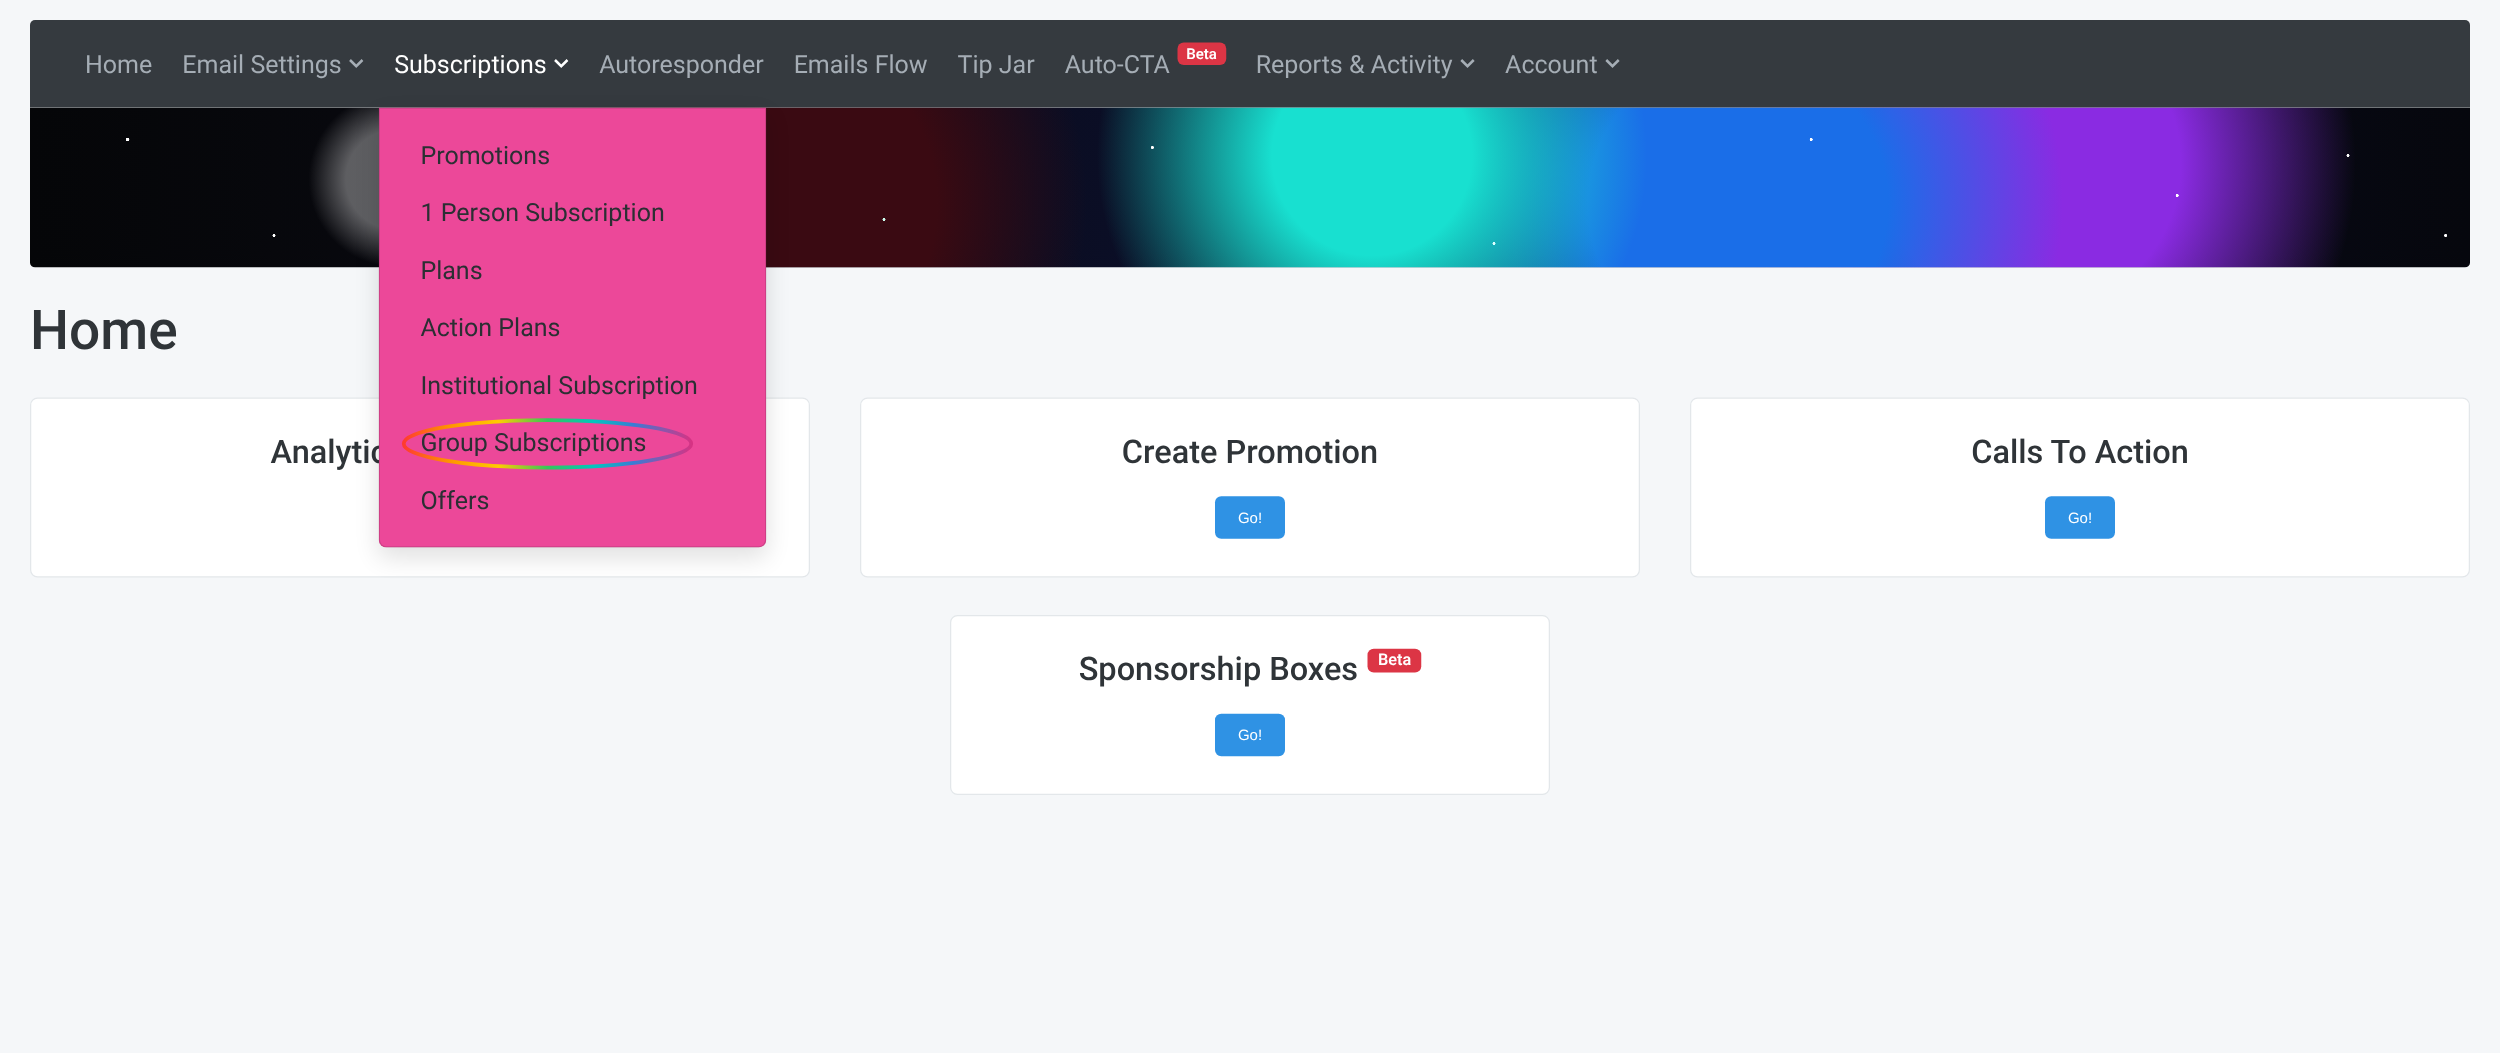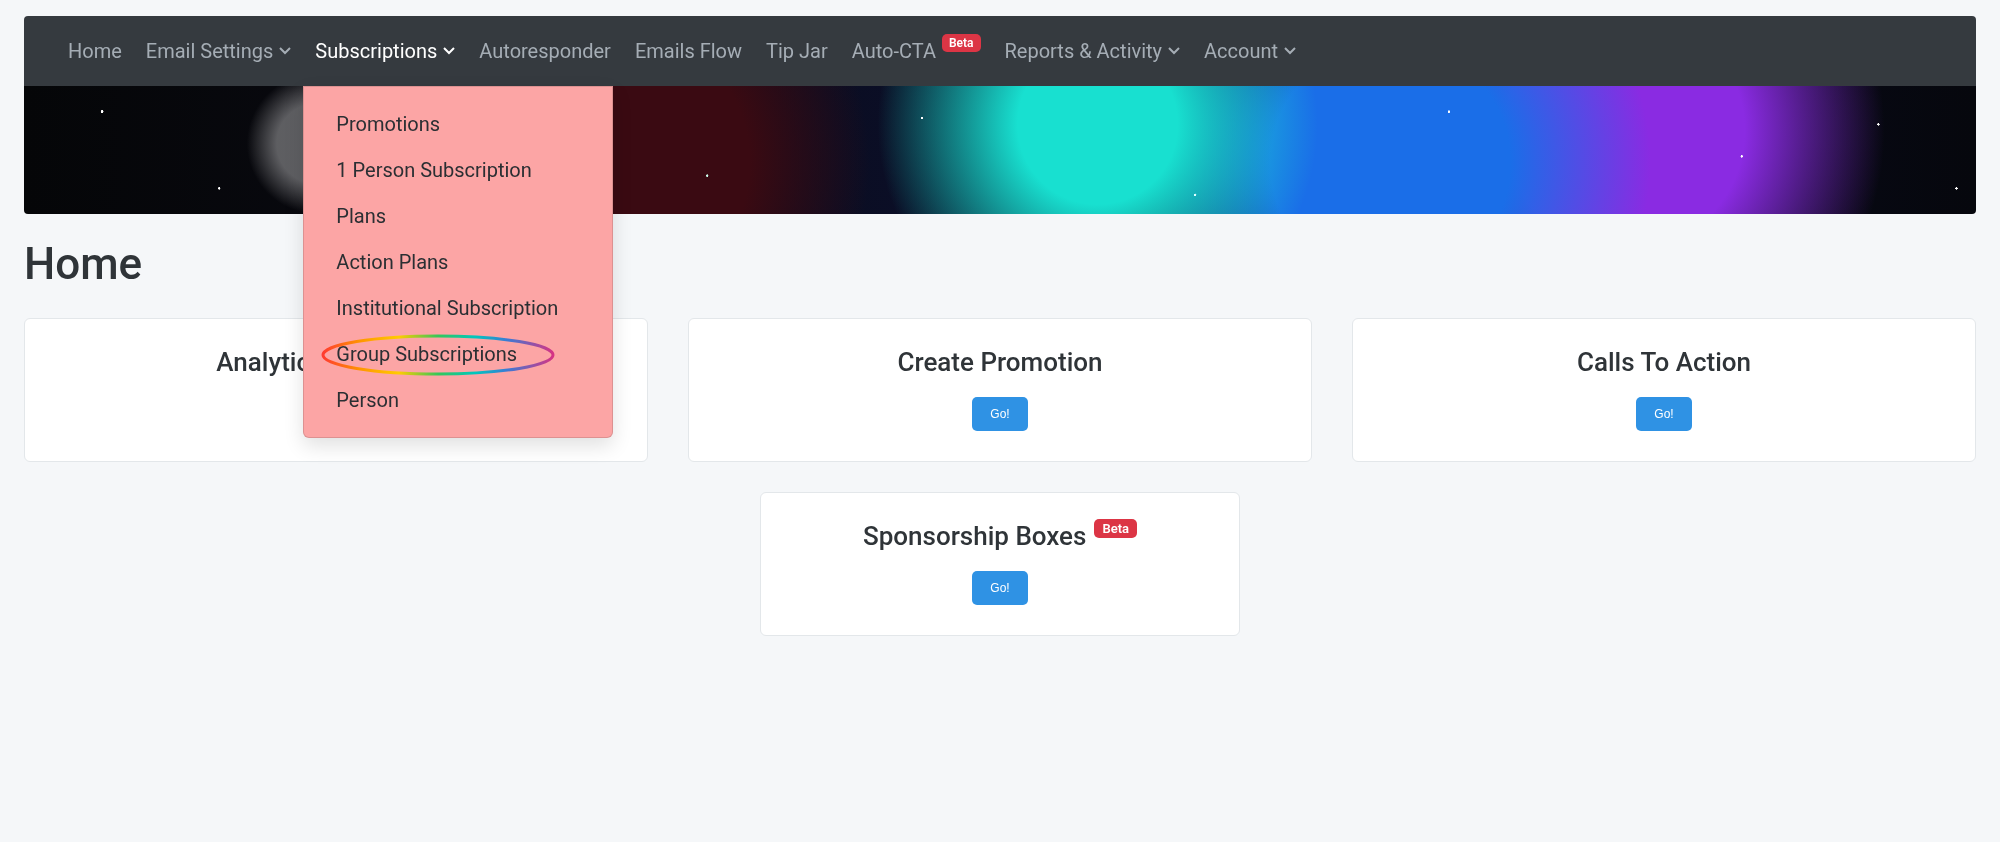--- a/index.html
+++ b/index.html
@@ -49,21 +49,21 @@
     border-radius: 5px;
     margin-left: 6px;
     position: relative;
     top: -8px;
   }
   
   .dropdown {
     position: absolute;
     top: 70px;
     left: 0;
-    background: #fca5a5;
+    background: #ec4899;
     min-width: 310px;
     border: 1px solid rgba(0,0,0,0.12);
     border-radius: 0 0 6px 6px;
     box-shadow: 0 8px 20px rgba(0,0,0,0.12);
     padding: 14px 0;
     z-index: 50;
   }
   .dropdown-item {
     font-size: 20px;
     color: #2b2f33;
@@ -221,21 +221,21 @@
                 <stop offset="50%" stop-color="#34c759"></stop>
                 <stop offset="66%" stop-color="#00c7be"></stop>
                 <stop offset="80%" stop-color="#3a7bd5"></stop>
                 <stop offset="100%" stop-color="#d63384"></stop>
               </linearGradient>
             </defs>
             <ellipse cx="120" cy="22" rx="115" ry="19" fill="none" stroke="url(#rainbow)" stroke-width="3"></ellipse>
           </svg>
         </div>
         <div class="dropdown-item">
-          <span>Person</span>
+          <span>Offers</span>
         </div>
       </div>
     </div>
 
     <div class="nav-item">
       <span>Autoresponder</span>
     </div>
 
     <div class="nav-item">
       <span>Emails Flow</span>

